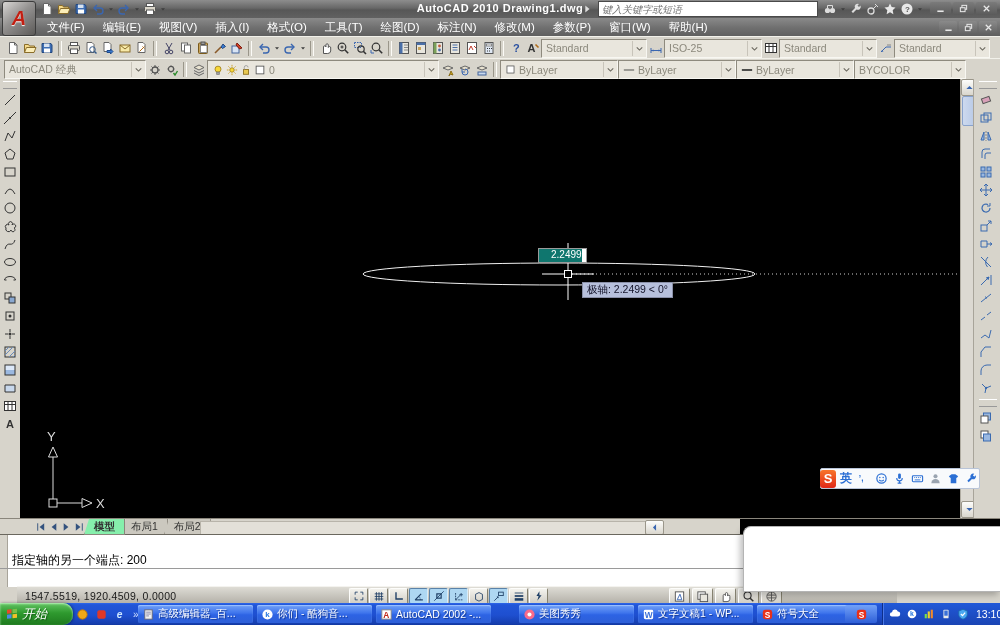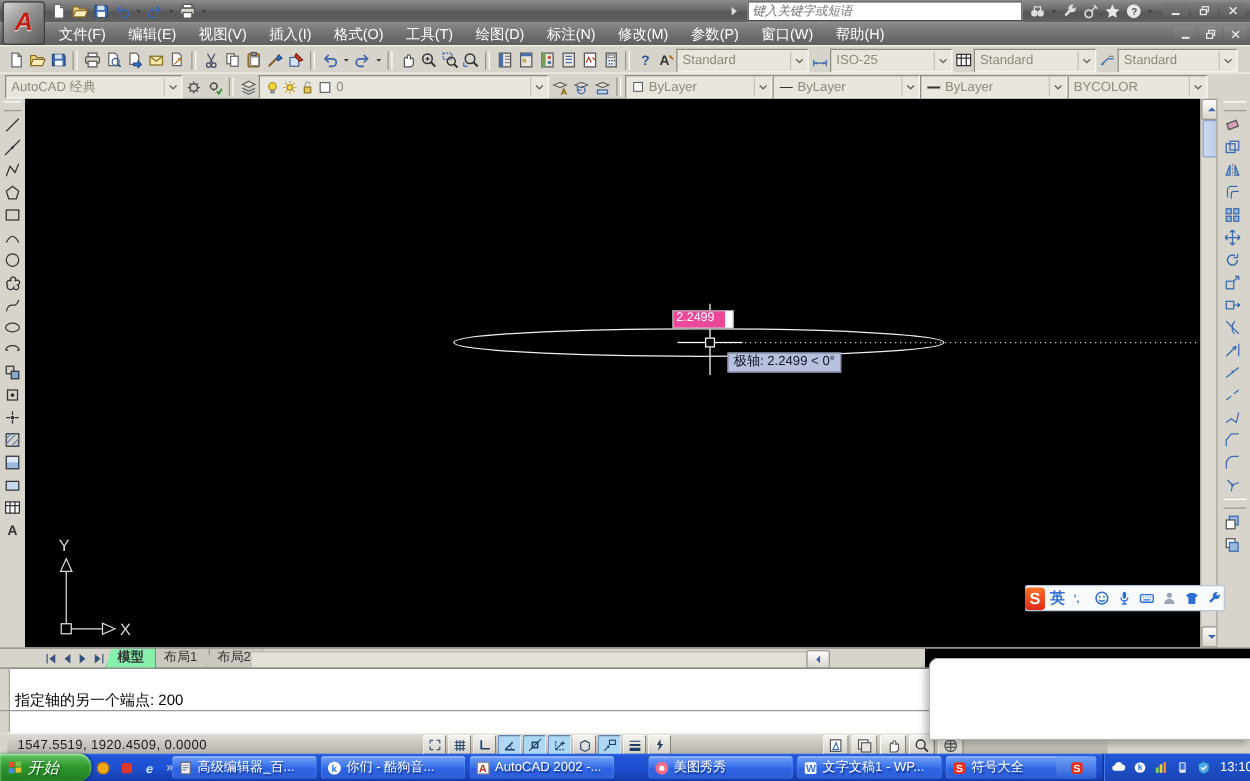--- a/index.html
+++ b/index.html
@@ -45,21 +45,21 @@
   .vbtn{width:19px;height:18px;display:flex;align-items:center;justify-content:center}
   .grip{height:6px;margin:2px 3px;border-top:1px solid #fff;border-bottom:1px solid #999}
   #canvas{position:absolute;left:20px;top:0;width:941px;height:439px;background:#000}
   #vscroll{position:absolute;right:24px;top:0;width:15px;height:439px;background:#dcd9d2;border-left:1px solid #b0aca2}
   .sbtn{width:15px;height:15px;background:linear-gradient(#fdfdfb,#d9d6cd);border:1px solid #9a968a;border-radius:2px;display:flex;align-items:center;justify-content:center}
   #vthumb{position:absolute;left:1px;top:17px;width:13px;height:28px;background:linear-gradient(90deg,#cdd9ee,#b6c8e6);border:1px solid #8aa3cc;border-radius:2px}
   #vscroll-down{position:absolute;bottom:0;left:0}
 
   
   #dyninput{position:absolute;left:518px;top:169px;width:47px;height:13px;background:#fff;border:1px solid #9a9a9a;display:flex}
-  #dyninput .sel{flex:1;background:#ec4899;color:#fff;font-size:10px;line-height:11px;padding-left:2px;white-space:nowrap}
+  #dyninput .sel{flex:1;background:#0f766e;color:#fff;font-size:10px;line-height:11px;padding-left:12px;white-space:nowrap}
   #dyninput .caret{width:6px;background:#fff}
   #polar-tip{position:absolute;left:562px;top:203px;height:14px;background:#b7c0dc;border:1px solid #8a90a8;color:#14142a;font-size:10.5px;line-height:12px;padding:0 4px;white-space:nowrap}
 
   
   #imebar{position:absolute;left:820px;top:389px;width:158px;height:19px;z-index:30;display:flex;align-items:center;background:#f8fafc;border:1px solid #b8c4d8;border-radius:2px}
   #ime-logo{width:18px;height:18px;margin-left:-1px;background:linear-gradient(#f8742a,#e02818);border-radius:3px;color:#fff;font-weight:bold;font-size:13px;display:flex;align-items:center;justify-content:center}
   #ime-mode{color:#2b6fd4;font-weight:bold;font-size:12px;margin:0 3px 0 4px}
   .imebtn{width:16px;height:16px;display:flex;align-items:center;justify-content:center}
 
   
@@ -73,21 +73,21 @@
   #hleft{position:absolute;left:645px;top:1px;width:17px;height:13px;background:linear-gradient(#fdfdfb,#d9d6cd);border:1px solid #9a968a;border-radius:2px;display:flex;align-items:center;justify-content:center}
   #tab-black{position:absolute;left:740px;top:0;width:260px;height:16px;background:#000}
 
   
   #cmd{position:absolute;left:0;top:534px;width:1000px;height:52px;background:#fff;border-top:1px solid #6a675e;font-size:12px;color:#000}
   #cmd-splitter{position:absolute;left:0;top:0;width:7px;height:52px;background:#d7d4cb;border-right:1px solid #a8a49a}
   .cmdline{position:absolute;left:12px;white-space:nowrap}
   #cmd-sep{position:absolute;left:0;top:33px;width:743px;border-top:1px solid #9a9a9a}
 
   
-  #statusbar{position:absolute;left:6px;top:586px;width:880px;height:17px;background:linear-gradient(#dedcd5,#b2afa7);border-top:1px solid #f4f3ef}
+  #statusbar{position:absolute;left:17px;top:586px;width:880px;height:17px;background:linear-gradient(#dedcd5,#b2afa7);border-top:1px solid #f4f3ef}
   #coords{position:absolute;left:8px;top:3px;font-size:10.5px;color:#1a1a1a;letter-spacing:.3px}
   #toggles{position:absolute;left:332px;top:1px;display:flex;gap:1px}
   .stg{width:17px;height:14px;display:flex;align-items:center;justify-content:center;background:linear-gradient(#f4f3ee,#d2cfc6);border:1px solid;border-color:#fdfdfb #85816f #85816f #fdfdfb;border-radius:2px}
   .stg.on{background:#aed7f2;border-color:#5a82a8 #d8ecfa #d8ecfa #5a82a8}
   #statusright{position:absolute;left:652px;top:1px;display:flex;gap:2px}
   #statusright .stg{width:19px}
 
   
   #overlay-window{position:absolute;left:743px;top:526px;width:257px;height:64px;background:#fff;border:1px solid #b4b4b4;border-right:none;border-radius:8px 0 0 0;box-shadow:-3px 3px 6px rgba(0,0,0,.25);z-index:40}
 
@@ -160,20 +160,21 @@
             <rect x="1.5" y="4.5" width="11" height="5" rx="1" fill="#d9d5c9" stroke="#555"></rect>
             <rect x="3.5" y="8" width="7" height="4.5" fill="#fff" stroke="#555"></rect>
           </svg>
         </div>
         <div class="dropbtn">
           <svg width="8" height="8" viewBox="0 0 14 14">
             <path d="M3.5 5.5l3.5 4 3.5-4z" fill="#3c3c3c"></path>
           </svg>
         </div>
       </div>
+    <div id="title-text">AutoCAD 2010  Drawing1.dwg</div>
     <div id="infocenter">
       <div class="tbtn">
           <svg width="12" height="12" viewBox="0 0 14 14">
             <path d="M5 3l5 4-5 4z" fill="#ddd"></path>
           </svg>
         </div>
       <input id="search-input" placeholder="键入关键字或短语" style="">
       <span id="ic-icons" style="display:flex">
           <div class="tbtn">
             <svg width="14" height="14" viewBox="0 0 14 14">

